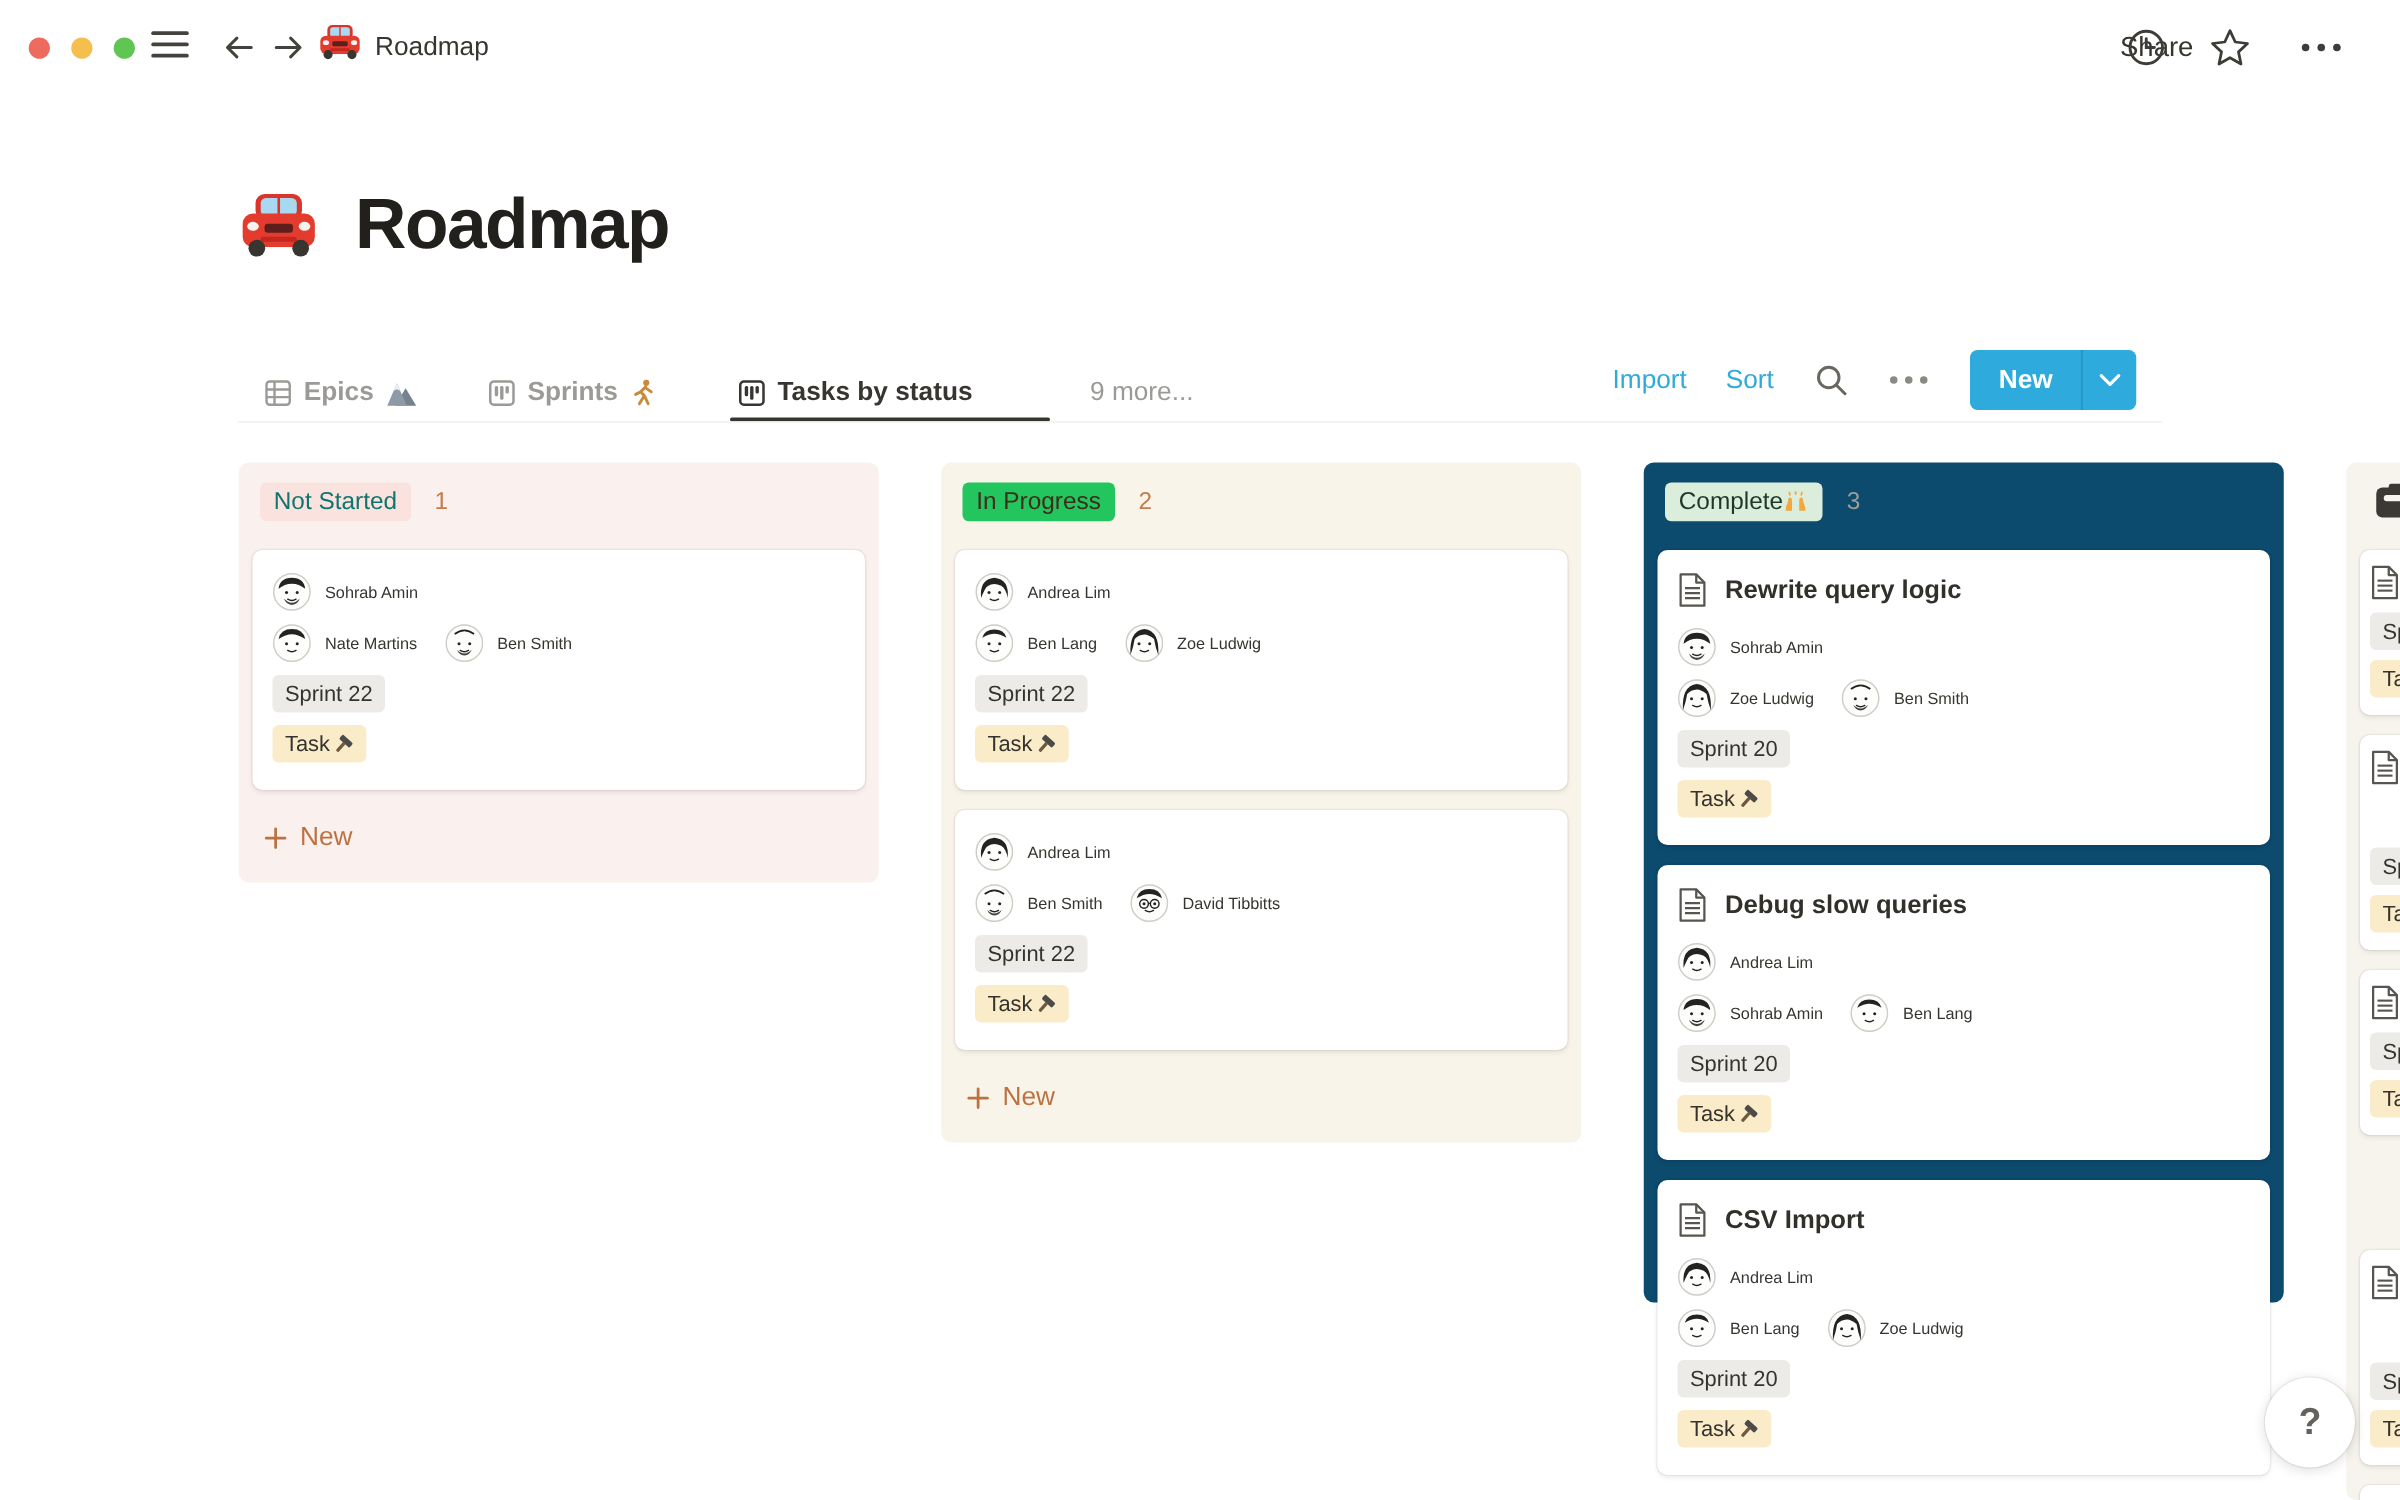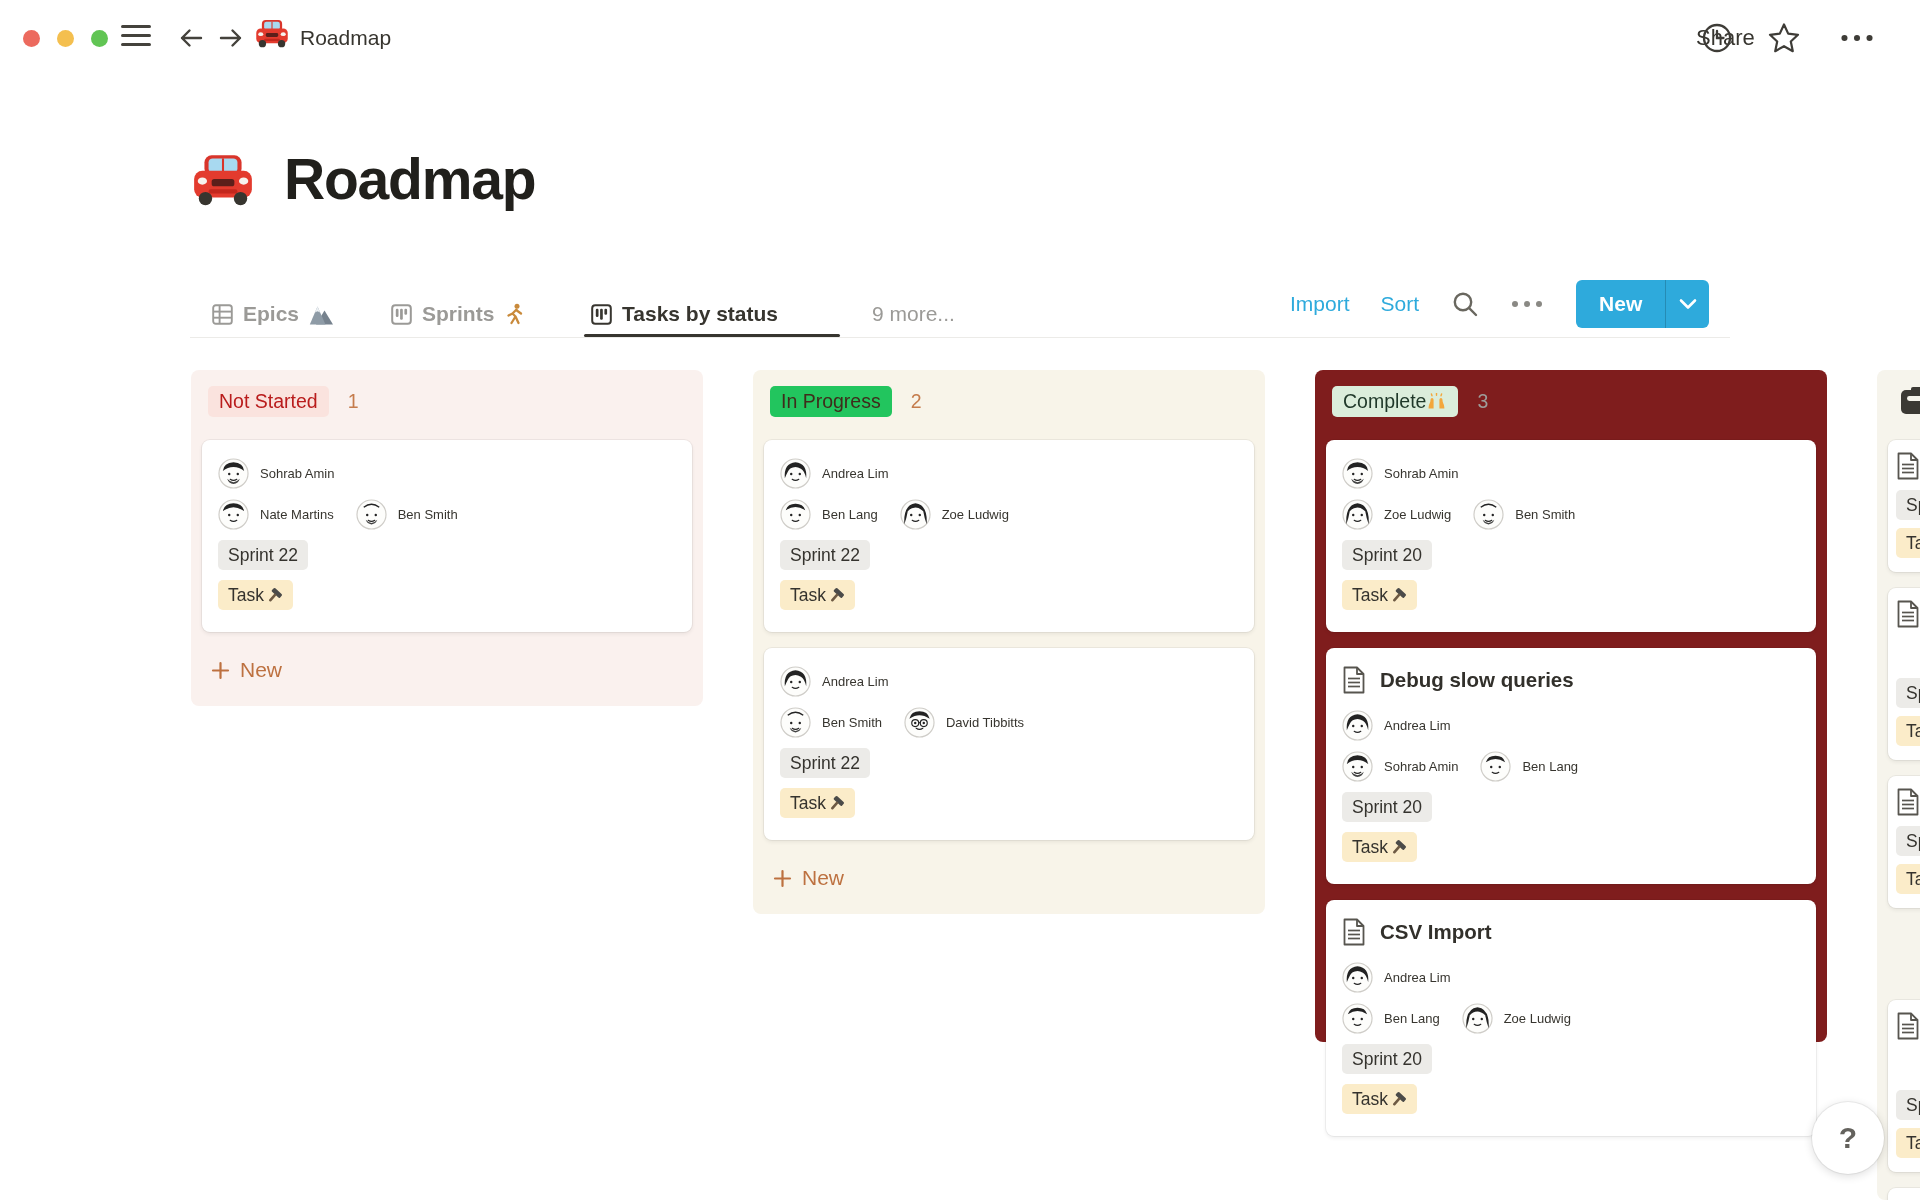--- a/index.html
+++ b/index.html
@@ -43,26 +43,26 @@
               color:#fff;font-size:21px;font-weight:600;cursor:pointer;overflow:hidden;margin-left:2px;}
   .new-main{display:flex;align-items:center;padding:0 23px;}
   .new-div{width:1px;background:rgba(0,0,0,0.18);}
   .new-chevron{display:flex;align-items:center;justify-content:center;width:43px;}
 
   
   .board{position:absolute;left:0;top:0;width:1920px;height:1200px;overflow:hidden;}
   .column{position:absolute;top:370px;width:512px;border-radius:8px;padding:16px 11px 14px;box-sizing:border-box;}
   .column-red{background:#FAF1EE;}
   .column-yellow{background:#F8F4E9;}
-  .column-green{background:#7f1d1d;height:672px;}
+  .column-green{background:#0c4a6e;height:672px;}
   .column-clipped{background:#F6F4EC;height:830px;}
   .col-header{display:flex;align-items:center;height:30px;margin:0 6px 24px 6px;}
   .status-badge{display:inline-flex;align-items:center;height:31px;padding:0 11px;border-radius:5px;
                 font-size:19.5px;font-weight:500;cursor:pointer;}
-  .status-red{background:#FAE3DE;color:#b91c1c;}
+  .status-red{background:#FAE3DE;color:#0f766e;}
   .status-yellow{background:#22c55e;color:#3F2C1B;}
   .status-green{background:#DBEDDB;color:#1F3829;}
   .col-count{font-size:19.5px;margin-left:19px;}
   .count-warm{color:#C57C4C;} .count-gray{color:#9E9D9A;}
   .card{background:#fff;border-radius:8px;margin-bottom:16px;padding:18px 16px 22px;
         box-shadow:0 0 0 1px rgba(15,15,15,0.05),0 2px 4px rgba(15,15,15,0.07);cursor:pointer;}
   .card-title-row{display:flex;align-items:center;gap:14px;margin-bottom:16px;}
   .card-title{font-size:20.5px;font-weight:600;color:#32302B;}
   .person-row{display:flex;align-items:center;gap:22px;margin-bottom:10px;}
   .person{display:flex;align-items:center;gap:11px;}
@@ -449,20 +449,34 @@
                 <line x1="6" y1="2.8" x2="5.4" y2="1"></line>
                 <line x1="15" y1="2.8" x2="15.6" y2="1"></line>
                 <line x1="10.5" y1="2.2" x2="10.5" y2="0.4"></line>
               </g>
             </svg>
           </span>
         </span>
         <span class="col-count count-gray">3</span>
       </div>
       <div class="card">
+        <div class="card-title-row">
+          <span class="icon">
+            <svg width="24" height="28" viewBox="0 0 24 28">
+              <path d="M2.5 1.5 H15 L21.5 8 V26.5 H2.5 Z" fill="#ffffff" stroke="#57554F" stroke-width="1.8" stroke-linejoin="round"></path>
+              <path d="M15 1.5 V8 H21.5" fill="none" stroke="#57554F" stroke-width="1.8" stroke-linejoin="round"></path>
+              <g stroke="#57554F" stroke-width="1.7">
+                <line x1="6" y1="12.5" x2="18" y2="12.5"></line>
+                <line x1="6" y1="16.5" x2="18" y2="16.5"></line>
+                <line x1="6" y1="20.5" x2="18" y2="20.5"></line>
+              </g>
+            </svg>
+          </span>
+          <span class="card-title">Rewrite query logic</span>
+        </div>
         <div class="person-row">
           <span class="person">
             <span class="avatar icon">
               <svg width="31" height="31" viewBox="0 0 32 32">
                 <circle cx="16" cy="16" r="15" fill="#FDFDFB" stroke="#CFCDC8" stroke-width="1.2"></circle>
                 <path d="M5 13.5 Q5.8 4.8 16 4.4 Q26.2 4.8 27 13.5 Q22 9.2 16 9.2 Q10 9.2 5 13.5 Z" fill="#232323"></path>
                 <path d="M9.5 21.5 Q16 28.5 22.5 21.5 Q21 26.4 16 26.8 Q11 26.4 9.5 21.5 Z" fill="#232323" opacity="0.85"></path>
                 <circle cx="11.6" cy="16.6" r="1.25" fill="#232323"></circle>
                 <circle cx="20.4" cy="16.6" r="1.25" fill="#232323"></circle>
                 <path d="M12.6 22 Q16 24.2 19.4 22" fill="none" stroke="#232323" stroke-width="1.2" stroke-linecap="round"></path>

